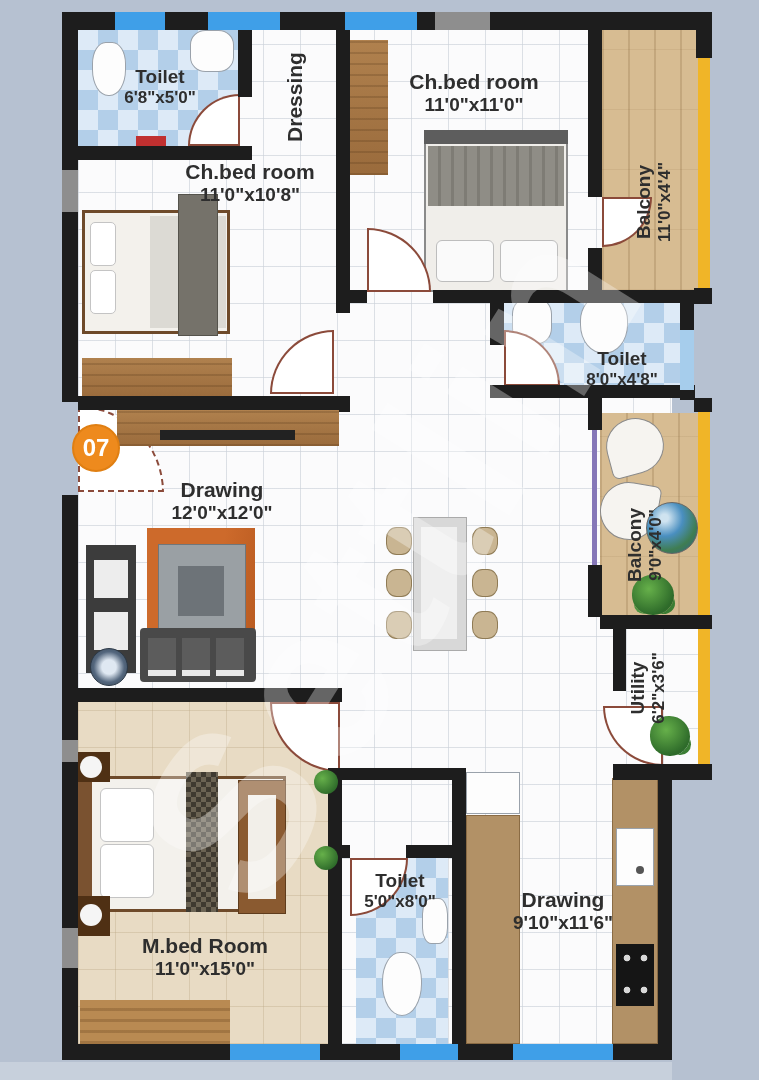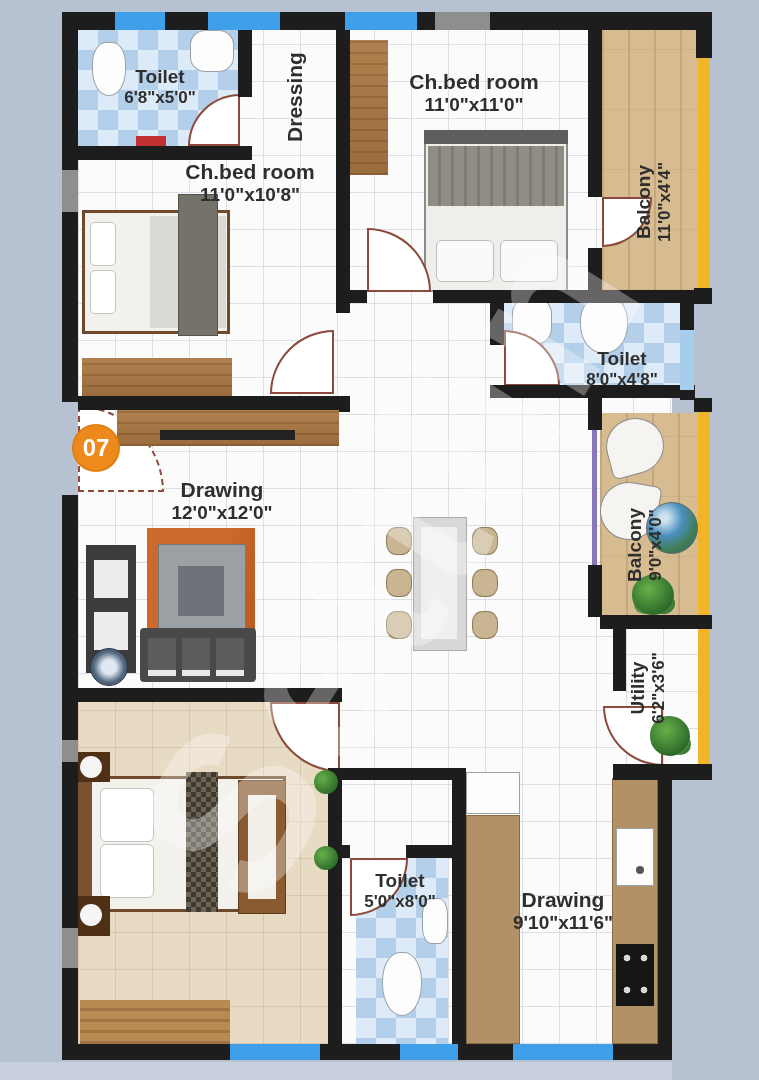--- a/index.html
+++ b/index.html
@@ -238,20 +238,24 @@
     <span class="dm">9'0"x4'0"</span>
   </div>
   <div class="rlabel vert sm" style="left:648px;top:688px">
     <span class="nm">Utility</span>
     <span class="dm">6'2"x3'6"</span>
   </div>
   <div class="rlabel" style="left:222px;top:501px">
     <span class="nm">Drawing</span>
     <span class="dm">12'0"x12'0"</span>
   </div>
+  <div class="rlabel" style="left:205px;top:957px">
+    <span class="nm">M.bed Room</span>
+    <span class="dm">11'0"x15'0"</span>
+  </div>
   <div class="rlabel sm" style="left:400px;top:891px">
     <span class="nm">Toilet</span>
     <span class="dm">5'0"x8'0"</span>
   </div>
   <div class="rlabel" style="left:563px;top:911px">
     <span class="nm">Drawing</span>
     <span class="dm">9'10"x11'6"</span>
   </div>
 
   <div class="badge">07</div>

